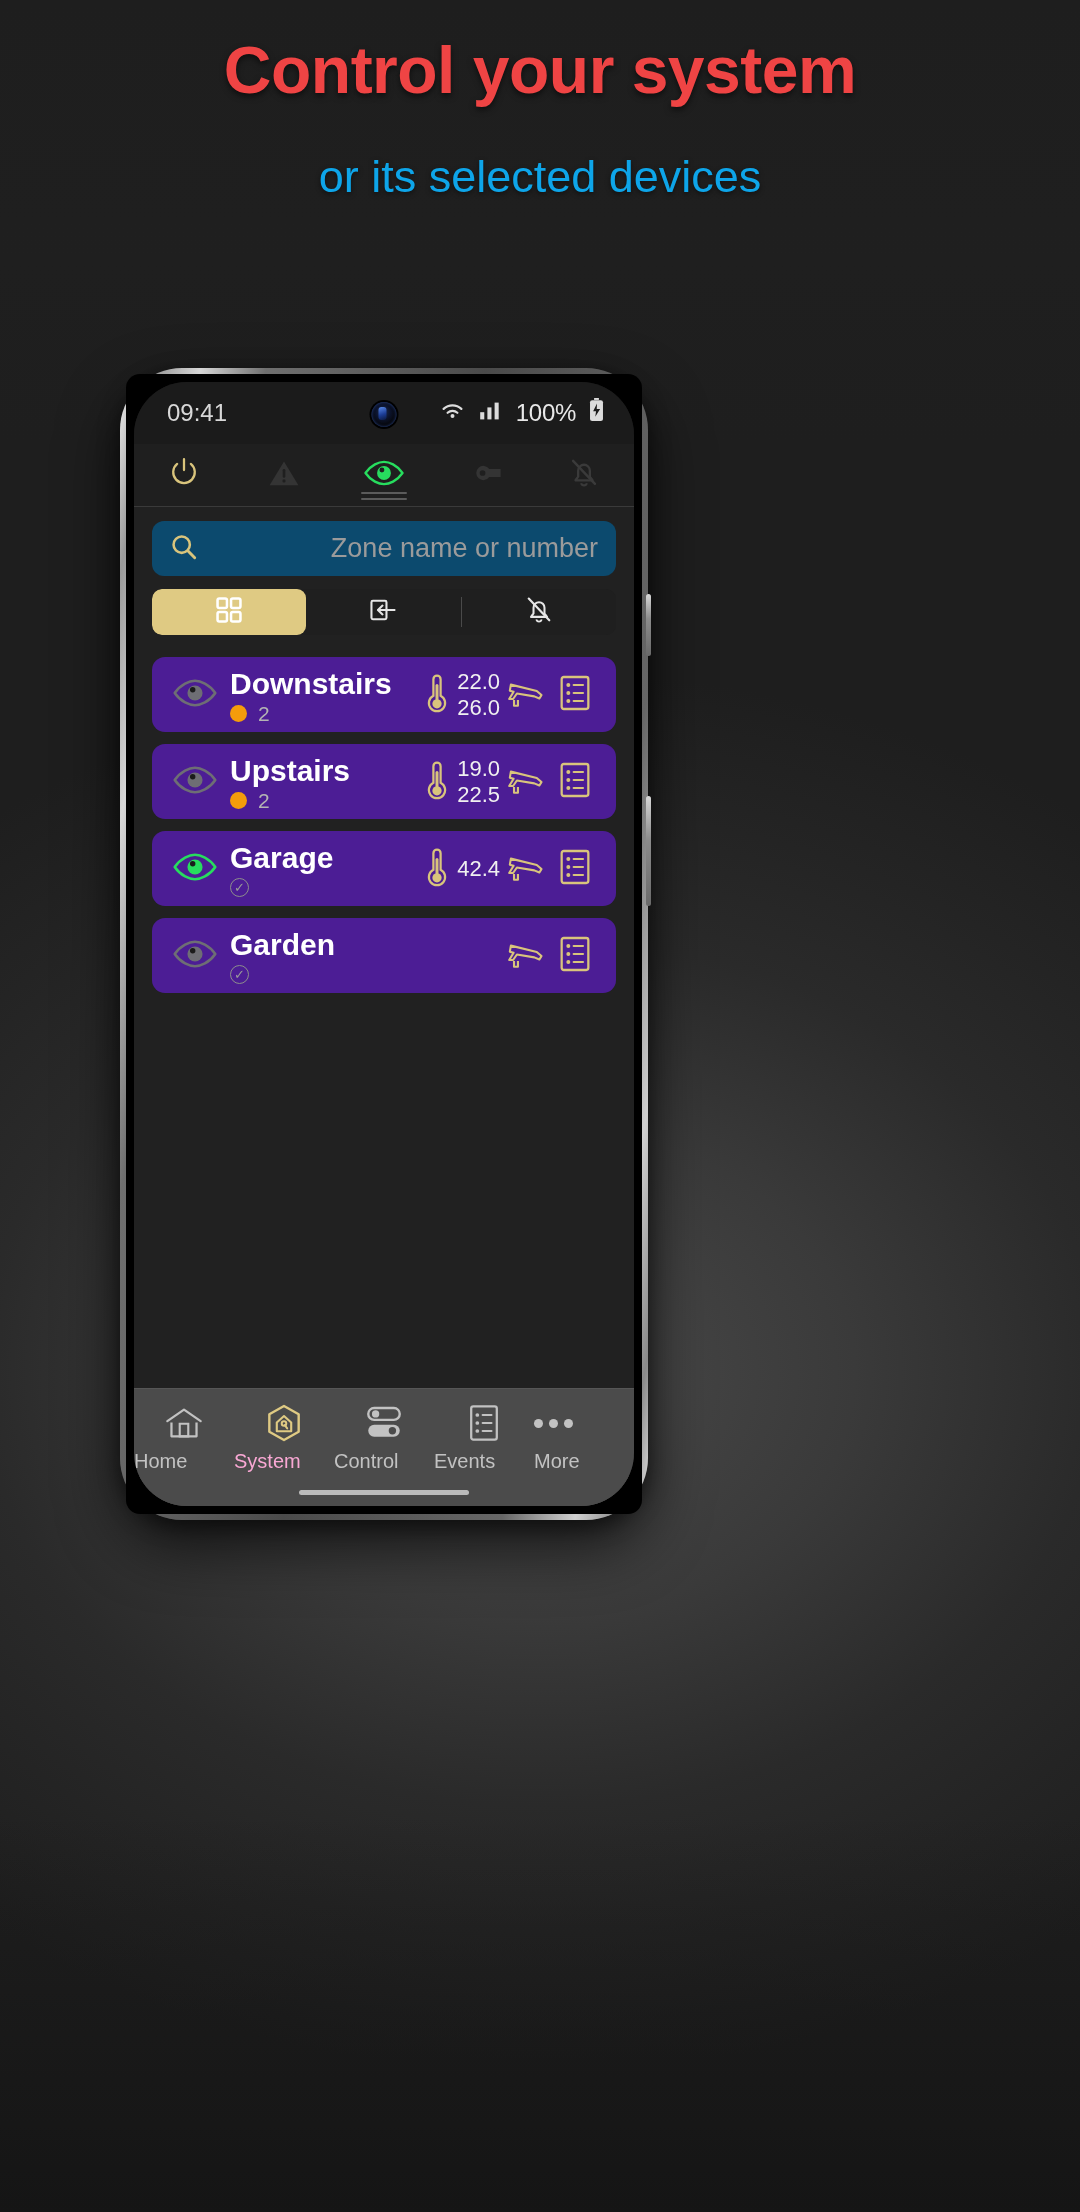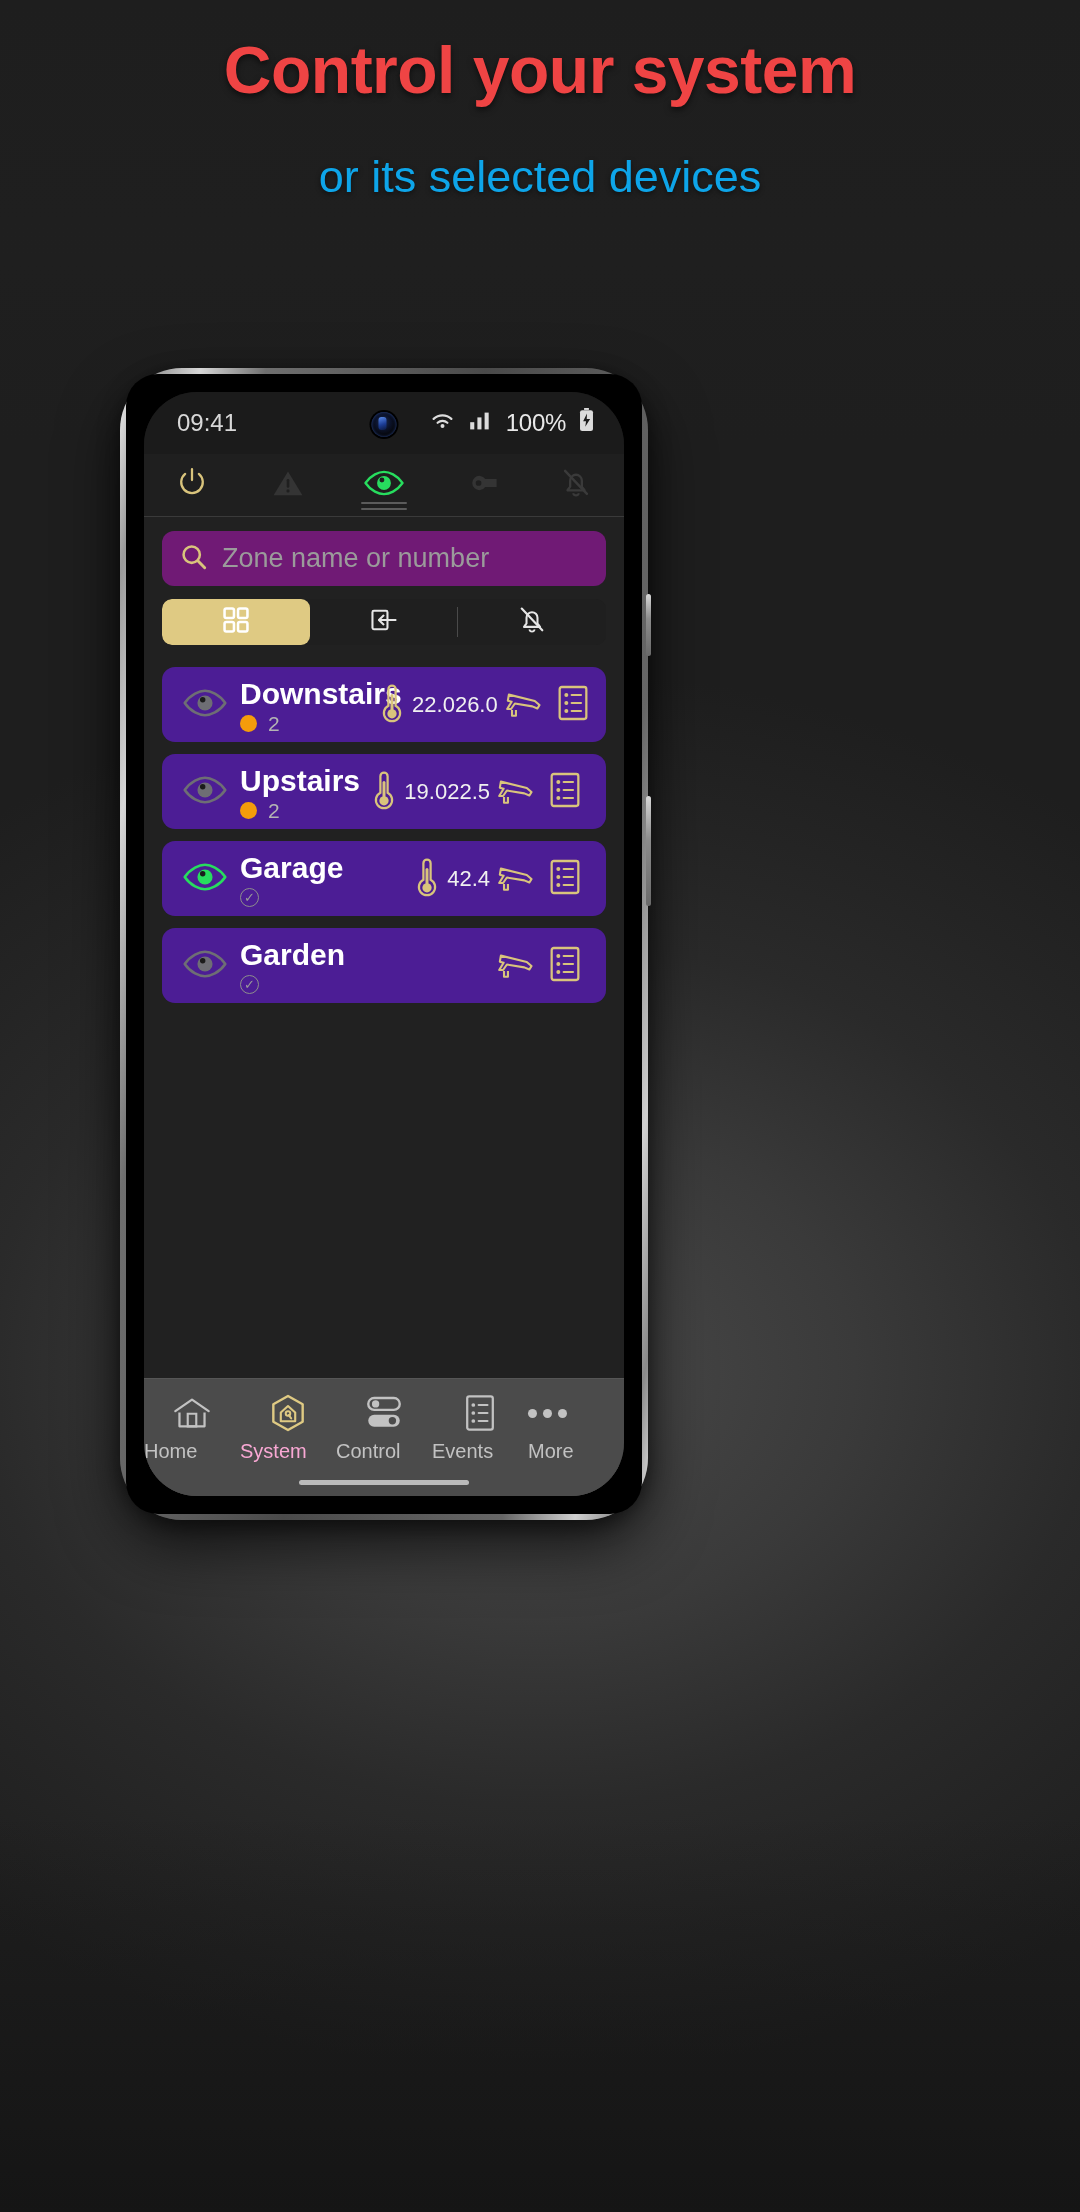--- a/index.html
+++ b/index.html
@@ -50,23 +50,23 @@
     left:120px; top:368px;
     width:528px; height:1152px;
     border-radius:62px;
     background:linear-gradient(100deg,#f2f2f2 0%,#9a9a9a 5%,#d6d6d6 11%,#6f6f6f 20%,#4a4a4a 50%,#666 80%,#cfcfcf 90%,#8a8a8a 96%,#e8e8e8 100%);
     padding:6px;
     box-shadow:0 26px 60px rgba(0,0,0,.65), 0 6px 20px rgba(0,0,0,.5);
     z-index:5;
   }
   .phone-inner{
     position:relative; width:100%; height:100%;
-    border-radius:32px;
+    border-radius:14px;
     background:#000;
-    padding:18px;
+    padding:8px;
     overflow:hidden;
   }
   .screen{
     position:relative;
     width:100%; height:100%;
     border-radius:53px;
     background:#181818;
     overflow:hidden;
     display:flex; flex-direction:column;
   }
@@ -125,22 +125,22 @@
 
   
   .app-body{
     flex:1; display:flex; flex-direction:column;
     background:#212121;
     min-height:0;
   }
 
   .search-wrap{ padding:14px 18px 0 18px; }
   .search-box{
-    height:55px; border-radius:12px; background:#701a75;
-    display:flex; align-items:center; gap:14px; padding:0 18px;
+    height:55px; border-radius:12px; background:#0c4a6e;
+    display:flex; align-items:center; gap:14px; padding:0 18px;justify-content:space-between;
   }
   .search-ph{ color:#9b9b9b; font-size:27px; }
 
   .segment{
     margin:13px 18px 0 18px;
     display:flex; align-items:stretch; height:46px;
     border-radius:10px; overflow:hidden; background:#1f1f1f;
   }
   .seg-btn{ flex:1; display:flex; align-items:center; justify-content:center; }
   .seg-btn.active{ background:#dfca83; border-radius:9px; }
@@ -157,21 +157,21 @@
   .zr-name{ color:#fff; font-size:30px; font-weight:bold; line-height:1.1; }
   .zr-sub{ display:flex; align-items:center; gap:11px; margin-top:5px; height:18px; }
   .dot{ width:17px; height:17px; border-radius:50%; background:#f59c0b; }
   .zr-count{ color:#b4b4b4; font-size:21px; }
   .check{
     width:19px; height:19px; border-radius:50%; border:1.6px solid #8d8d8d;
     display:flex; align-items:center; justify-content:center;
     color:#9a9a9a; font-size:13px; line-height:1;
   }
   .zr-temp{ display:flex; align-items:center; gap:9px; min-width:96px; justify-content:flex-end; }
-  .temps{ display:flex; flex-direction:row; color:#f0f0f0; font-size:22px; line-height:1.16; align-items:center; }
+  .temps{ display:flex; flex-direction:column; color:#f0f0f0; font-size:22px; line-height:1.16; align-items:center; }
   .zr-ico{ width:50px; display:flex; align-items:center; justify-content:center; flex:0 0 50px; }
 
   .spacer-fill{ flex:1; }
 
   
   .bottomnav{
     flex:0 0 118px;
     background:#4b4b4b;
     display:flex; align-items:flex-start;
     padding-top:14px;

